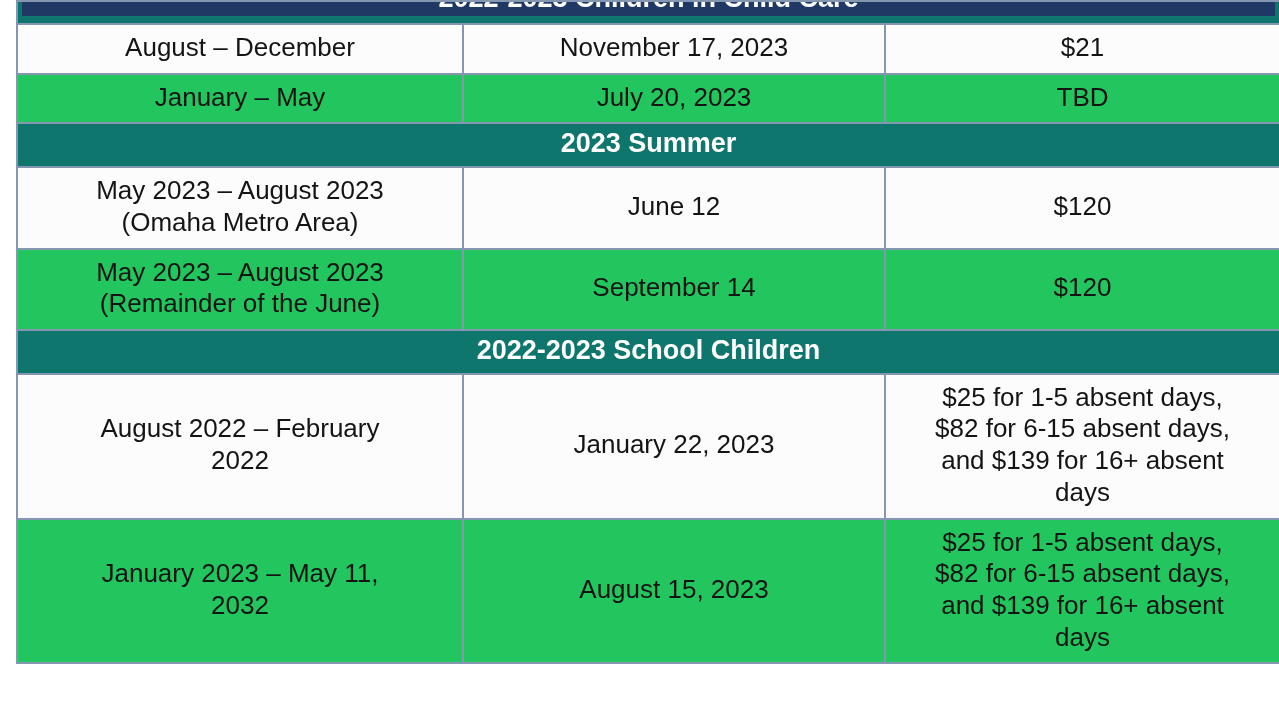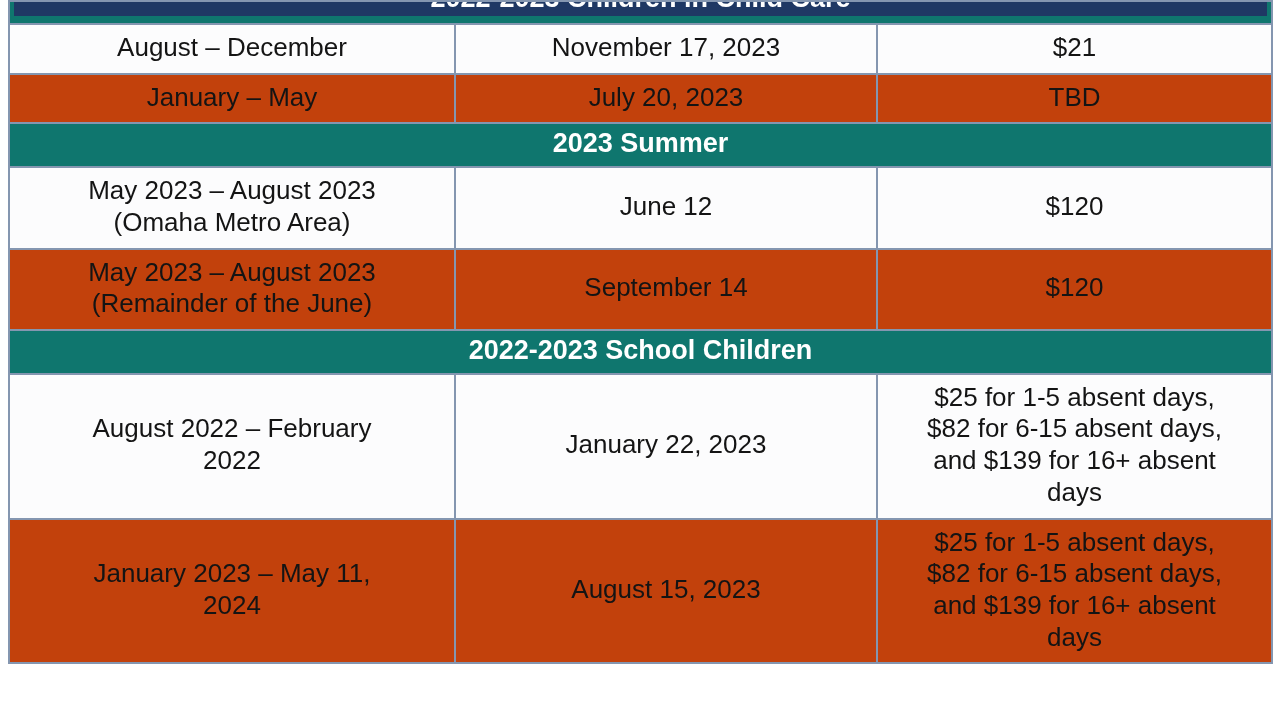--- a/index.html
+++ b/index.html
@@ -8,21 +8,21 @@
     background: #ffffff;
     width: 1279px;
     height: 720px;
     overflow: hidden;
     font-family: "Liberation Sans", sans-serif;
   }
 
   .table-wrap {
     width: 1279px;
     box-sizing: border-box;
-    padding: 0 8px;
+    padding: 0 16px;
     background: #ffffff;
   }
 
   table.rate-table {
     width: 1263px;
     border-collapse: collapse;
     table-layout: fixed;
   }
 
   table.rate-table col.c1 { width: 446px; }
@@ -52,21 +52,21 @@
     text-align: center;
     vertical-align: middle;
     font-size: 26px;
     color: #141414;
     line-height: 1.22;
     padding: 7px 8px 9px 8px;
     font-weight: normal;
   }
 
   tr.odd td.cell { background: #fcfcfd; }
-  tr.even td.cell { background: #c2410c; }
+  tr.even td.cell { background: #22c55e; }
 
   td.cell .line { display: block; }
 
   .clip-top {
     height: 14px;
     overflow: hidden;
     position: relative;
   }
   .clip-top .inner {
     position: absolute;
@@ -166,21 +166,21 @@
         <td class="cell">
           <span class="line">$25 for 1-5 absent days,</span>
           <span class="line">$82 for 6-15 absent days,</span>
           <span class="line">and $139 for 16+ absent</span>
           <span class="line">days</span>
         </td>
       </tr>
       <tr class="even">
         <td class="cell">
           <span class="line">January 2023 – May 11,</span>
-          <span class="line">2024</span>
+          <span class="line">2032</span>
         </td>
         <td class="cell">
           <span class="line">August 15, 2023</span>
         </td>
         <td class="cell">
           <span class="line">$25 for 1-5 absent days,</span>
           <span class="line">$82 for 6-15 absent days,</span>
           <span class="line">and $139 for 16+ absent</span>
           <span class="line">days</span>
         </td>

